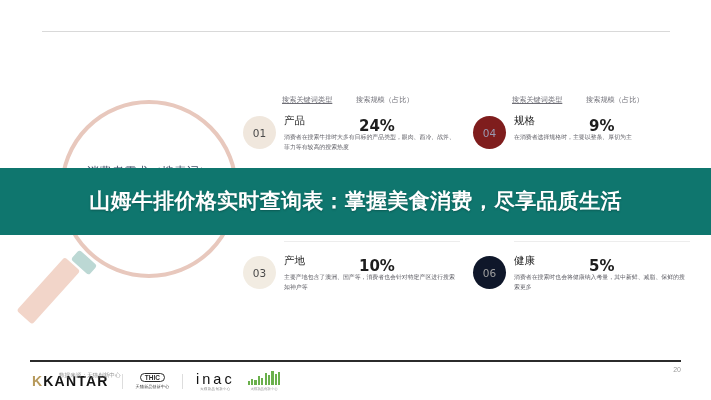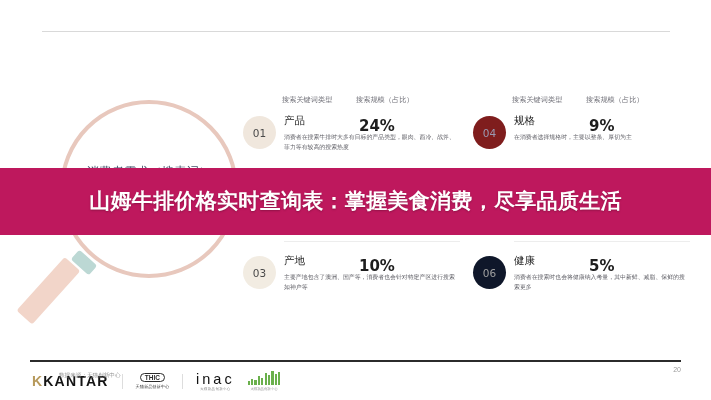--- a/index.html
+++ b/index.html
@@ -77,21 +77,21 @@
   .col{
     position:absolute;top:0;width:218px;height:100%;
   }
   .col-left{left:0;}
   .col-right{left:230px;}
 
   .col-head{
     position:absolute;top:0;left:0;width:100%;height:16px;
     color:#6f6f77;font-size:7.2px;
   }
-  .col-head .h-type{position:absolute;left:39px;top:0;}
+  .col-head .h-type{position:absolute;left:39px;top:0;text-decoration:underline;}
   .col-head .h-scale{position:absolute;left:113px;top:0;}
 
   .row{
     position:absolute;left:0;width:100%;height:62px;
   }
   .row-0{top:18px;}
   .row-1{top:88px;}
   .row-2{top:158px;}
 
   .badge{
@@ -172,21 +172,21 @@
   }
   .page-no{
     position:absolute;right:30px;top:366px;
     font-size:7px;color:#9b9b9b;
     font-family:"Liberation Sans",sans-serif;
   }
 
   
   .overlay{
     position:absolute;left:0;top:168px;width:711px;height:67px;
-    background:#be185d;
+    background:#0f766e;
     display:flex;align-items:center;justify-content:center;
   }
   .overlay-text{
     width:640px;text-align:center;
     color:#ffffff;
     font-size:21px;line-height:1.32;
     font-weight:bold;
     letter-spacing:0.3px;
     text-shadow:0 1px 2px rgba(0,0,0,0.25);
     font-family:"DejaVu Sans","Liberation Sans",sans-serif;

